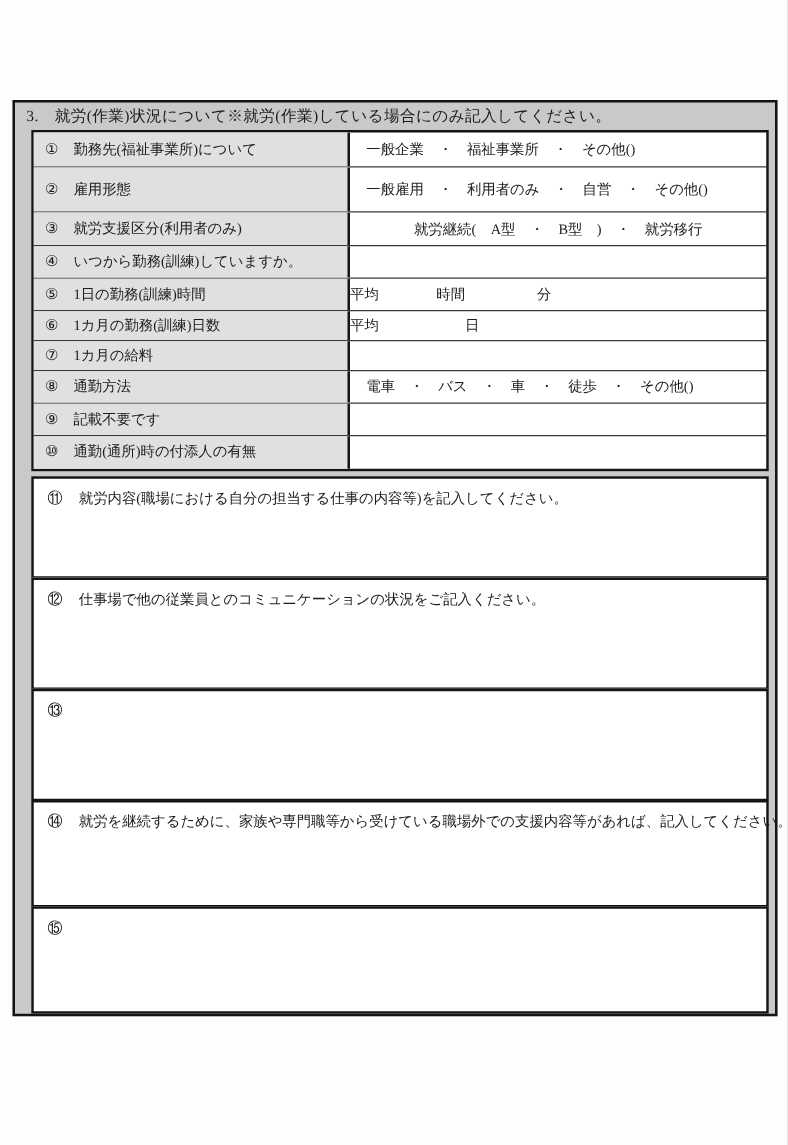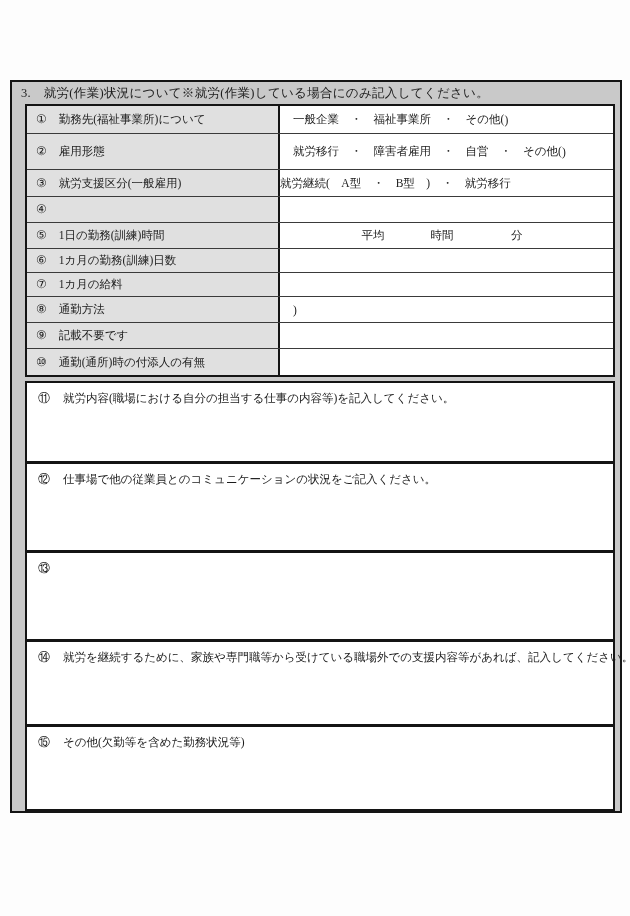--- a/index.html
+++ b/index.html
@@ -49,22 +49,22 @@
   }
   .lab-line{display:flex;align-items:baseline;gap:12px;white-space:nowrap;}
   .lab-num{font-size:12px;flex:0 0 auto;}
   .lab-sub{font-size:10.8px;white-space:nowrap;}
   .cell-value{
     flex:1;min-width:0;box-sizing:border-box;
     display:flex;align-items:center;
     font-size:11.5px;white-space:pre;
   }
   .v-split{padding:0 9px 0 13px;}
-  .v-center{justify-content:flex-start;}
-  .v-right{justify-content:center;padding-right:9px;}
+  .v-center{justify-content:center;}
+  .v-right{justify-content:flex-start;padding-right:9px;}
   .v-pay{padding:0 28px 0 38px;}
   .v-escort{padding:0 18px 0 24px;}
   .r1{height:28px;} .r2{height:36px;} .r3{height:27px;} .r4{height:26px;}
   .r5{height:26px;} .r6{height:24px;} .r7{height:24px;} .r8{height:26px;}
   .r9{height:26px;} .r10{height:26px;}
   .lower{
     flex:1;min-height:0;margin-top:4px;
     display:flex;flex-direction:column;
   }
   .l-box{
@@ -108,41 +108,42 @@
       </div>
 
       <div class="u-row r2">
         <div class="cell-label">
           <div class="lab-line">
             <span class="lab-num">②</span>
             <span>雇用形態</span>
           </div>
         </div>
         <div class="cell-value v-split">
-          <span>就労移行　・　障害者雇用　・　自営　・　その他(</span>
+          <span>一般雇用　・　利用者のみ　・　自営　・　その他(</span>
           <span>)</span>
         </div>
       </div>
 
       <div class="u-row r3">
         <div class="cell-label">
           <div class="lab-line">
             <span class="lab-num">③</span>
-            <span>就労支援区分(一般雇用)</span>
+            <span>就労支援区分(利用者のみ)</span>
           </div>
         </div>
         <div class="cell-value v-center">
           <span>就労継続(　A型　・　B型　)　・　就労移行</span>
         </div>
       </div>
 
       <div class="u-row r4">
         <div class="cell-label">
           <div class="lab-line">
             <span class="lab-num">④</span>
+            <span>いつから勤務(訓練)していますか。</span>
           </div>
         </div>
       </div>
 
       <div class="u-row r5">
         <div class="cell-label">
           <div class="lab-line">
             <span class="lab-num">⑤</span>
             <span>1日の勤務(訓練)時間</span>
           </div>
@@ -152,39 +153,43 @@
         </div>
       </div>
 
       <div class="u-row r6">
         <div class="cell-label">
           <div class="lab-line">
             <span class="lab-num">⑥</span>
             <span>1カ月の勤務(訓練)日数</span>
           </div>
         </div>
+        <div class="cell-value v-right">
+          <span>平均　　　　　　日</span>
+        </div>
       </div>
 
       <div class="u-row r7">
         <div class="cell-label">
           <div class="lab-line">
             <span class="lab-num">⑦</span>
             <span>1カ月の給料</span>
           </div>
         </div>
       </div>
 
       <div class="u-row r8">
         <div class="cell-label">
           <div class="lab-line">
             <span class="lab-num">⑧</span>
             <span>通勤方法</span>
           </div>
         </div>
         <div class="cell-value v-split">
+          <span>電車　・　バス　・　車　・　徒歩　・　その他(</span>
           <span>)</span>
         </div>
       </div>
 
       <div class="u-row r9">
         <div class="cell-label">
           <div class="lab-line">
             <span class="lab-num">⑨</span>
             <span>記載不要です</span>
           </div>
@@ -227,20 +232,19 @@
       <div class="l-box b14">
         <div class="l-line">
           <span class="lab-num">⑭</span>
           <span>就労を継続するために、家族や専門職等から受けている職場外での支援内容等があれば、記入してください。</span>
         </div>
       </div>
 
       <div class="l-box b15">
         <div class="l-line">
           <span class="lab-num">⑮</span>
-          <span>その他(欠勤等を含めた勤務状況等)</span>
         </div>
       </div>
 
     </div>
 
   </div>
 </div>
 
 </body></html>

